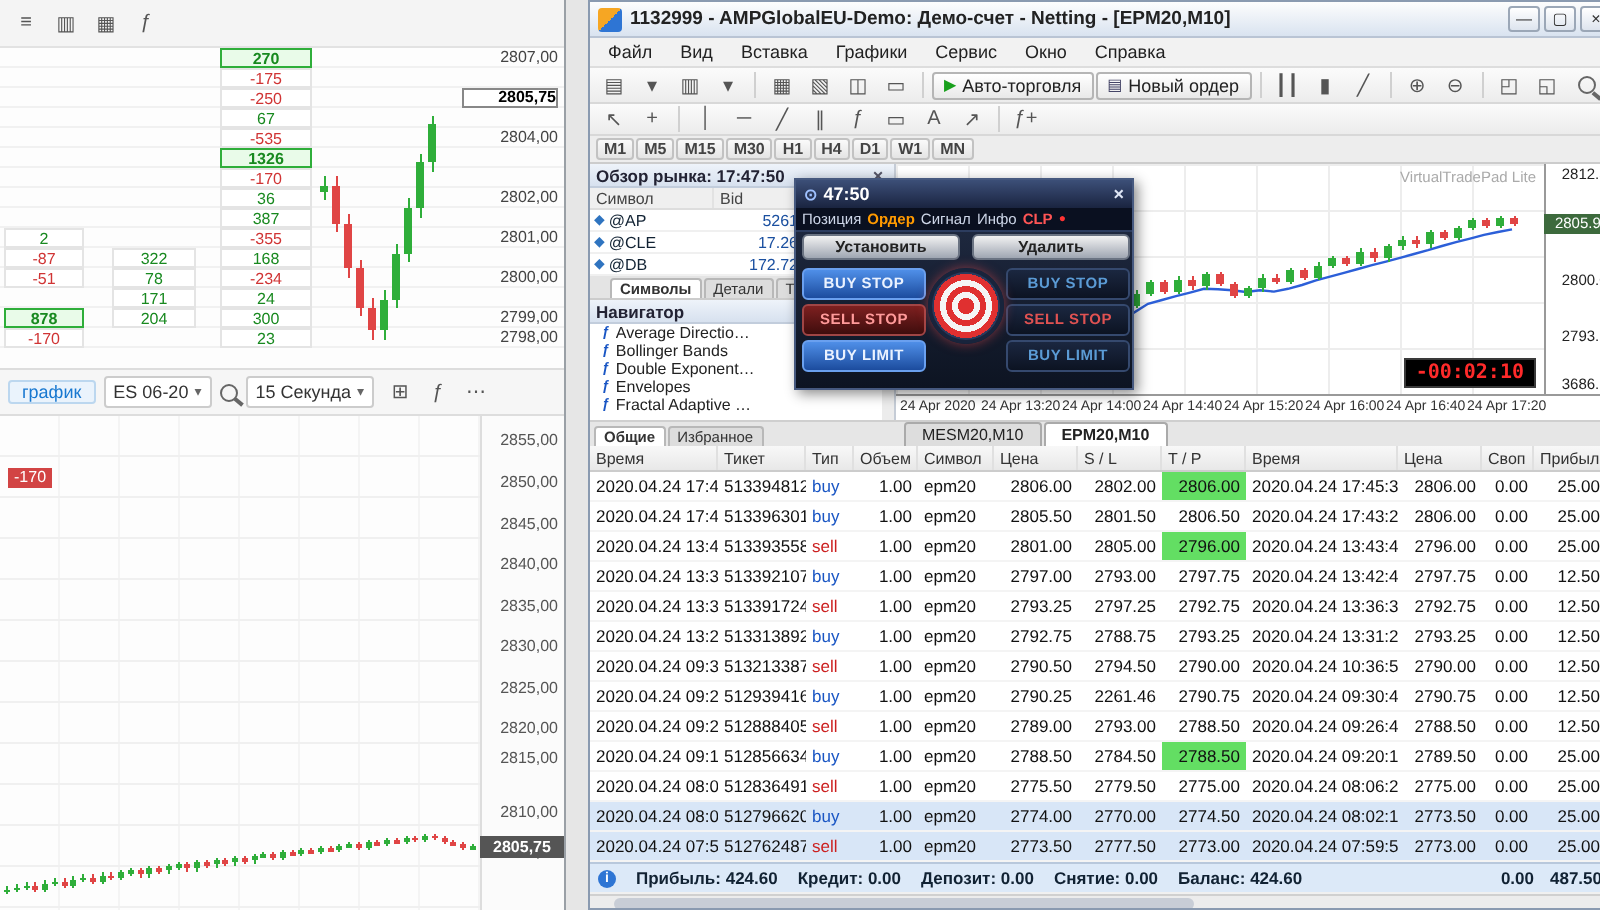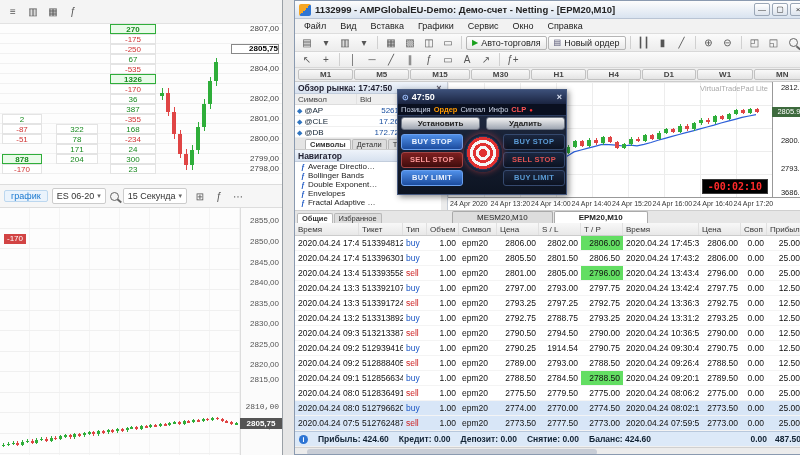--- a/index.html
+++ b/index.html
@@ -55,21 +55,21 @@
 .menubar{position:absolute;top:18px;left:0;right:0;height:15px;background:#f2f2f2;display:flex;align-items:center;padding:0 2px;border-bottom:1px solid #ddd;}
 .menu-item{font-size:9px;color:#222;padding:0 7px;line-height:15px;white-space:nowrap;}
 .tb{position:absolute;left:0;right:0;background:linear-gradient(#fbfbfb,#ececec);display:flex;align-items:center;padding:0 3px;border-bottom:1px solid #d8d8d8;gap:1px;}
 .tb1{top:33px;height:18px;}
 .tb2{top:51px;height:16px;}
 .tbtn{display:inline-flex;align-items:center;gap:3px;border:1px solid #b5b5b5;background:linear-gradient(#fff,#e9e9e9);border-radius:2px;font-size:9px;color:#222;padding:1px 5px;height:14px;white-space:nowrap;}
 .play{color:#18a01c;font-size:8px;}
 .no-ic{font-size:8px;color:#446;}
 .tb-right{margin-left:auto;display:flex;align-items:center;gap:3px;padding-right:2px;}
 .tfbar{position:absolute;top:67px;left:0;right:0;height:14px;background:#ededed;display:flex;align-items:center;gap:1px;padding:0 3px;border-bottom:1px solid #ccc;}
-.tf{font-size:8px;font-weight:bold;color:#444;border:1px solid #c2c2c2;background:linear-gradient(#fafafa,#e4e4e4);padding:0 21px;height:11px;line-height:9px;border-radius:2px;}
+.tf{font-size:8px;font-weight:bold;color:#444;border:1px solid #c2c2c2;background:linear-gradient(#fafafa,#e4e4e4);padding:0 3px;height:11px;line-height:9px;border-radius:2px;}
 .sidebar{position:absolute;top:81px;left:0;width:153px;height:128px;background:#f7f7f7;border-right:1px solid #c5ccd6;overflow:hidden;}
 .panel-hdr{height:12px;background:linear-gradient(#eef3fa,#d7e1ef);border-bottom:1px solid #c2cddc;display:flex;align-items:center;justify-content:space-between;padding:0 3px;font-size:8.5px;font-weight:bold;color:#223;white-space:nowrap;}
 .close-x{font-size:9px;color:#556;width:10px;text-align:center;}
 .mw-cols{display:grid;grid-template-columns:62px 46px 43px;height:11px;background:#efefef;border-bottom:1px solid #ddd;}
 .mwh{font-size:8px;color:#444;line-height:11px;padding-left:3px;border-right:1px solid #e2e2e2;overflow:hidden;}
 .mw-row{display:grid;grid-template-columns:62px 46px 43px;height:11px;border-bottom:1px solid #f0f0f0;background:#fff;}
 .mw-sym{display:flex;align-items:center;gap:2px;padding-left:2px;font-size:8px;color:#123;line-height:11px;}
 .mw-dia{color:#2f74c0;font-size:7px;}
 .mw-num{font-size:8px;color:#1b50a0;text-align:right;padding-right:4px;line-height:11px;}
 .mini-tabs{display:flex;align-items:flex-end;height:12px;background:#e4e4e4;border-bottom:1px solid #ccc;padding-left:10px;gap:1px;overflow:hidden;}
@@ -88,21 +88,21 @@
 .paxis{position:absolute;top:0;right:0;width:38px;bottom:0;border-left:1px solid #999;background:#fff;}
 .paxis span{position:absolute;right:2px;font-size:7.5px;color:#222;transform:translateY(-50%);}
 .ptag{position:absolute;right:0;width:38px;background:#3d6a3d;color:#fff;font-size:7.5px;text-align:center;line-height:10px;z-index:3;}
 .watermark{position:absolute;top:2px;right:42px;font-size:7.5px;color:#aaa;z-index:2;}
 .countdown{position:absolute;right:42px;bottom:3px;background:#000;border:1px solid #3a3a3a;color:#ff2a2a;font-family:"DejaVu Sans Mono",monospace;font-size:10px;font-weight:bold;padding:0 5px;line-height:13px;z-index:4;}
 .taxis{position:absolute;top:196px;left:153px;right:0;height:13px;background:#fff;border-top:1px solid #999;}
 .taxis span{position:absolute;top:2px;font-size:7px;color:#333;white-space:nowrap;}
 .tabsrow{position:absolute;top:209px;left:0;right:0;height:13px;background:#e6e6e6;border-top:1px solid #cfcfcf;display:flex;align-items:flex-end;}
 #left-tabs{width:153px;display:flex;align-items:flex-end;padding-left:2px;gap:1px;flex:0 0 auto;}
 #chart-tabs{display:flex;align-items:flex-end;padding-left:4px;gap:1px;}
-.ctab{font-size:8px;padding:0 24px;height:12px;line-height:12px;border:1px solid #aaa;border-bottom:none;background:#ddd;color:#222;border-radius:2px 2px 0 0;white-space:nowrap;}
+.ctab{font-size:8px;padding:0 8px;height:12px;line-height:12px;border:1px solid #aaa;border-bottom:none;background:#ddd;color:#222;border-radius:2px 2px 0 0;white-space:nowrap;}
 .ctab.active{background:#fff;font-weight:bold;}
 .term-head{position:absolute;top:222px;left:0;right:9px;height:13px;background:linear-gradient(#f8f8f8,#e8e8e8);border-bottom:1px solid #ccc;display:grid;grid-template-columns:64px 44px 24px 32px 38px 42px 42px 42px 76px 42px 26px 36px;}
 .th{font-size:8px;color:#333;line-height:13px;padding-left:3px;border-right:1px solid #e0e0e0;overflow:hidden;white-space:nowrap;}
 .term-rows{position:absolute;top:235px;left:0;right:9px;height:195px;background:#fff;overflow:hidden;}
 .trow{display:grid;grid-template-columns:64px 44px 24px 32px 38px 42px 42px 42px 76px 42px 26px 36px;height:15px;border-bottom:1px solid #f4f4f4;background:#fff;}
 .trow.sel{background:#d8e6f7;}
 .td{font-size:8.5px;line-height:14px;padding:0 3px;white-space:nowrap;overflow:hidden;color:#111;}
 .td.r{text-align:right;}
 .td.buy{color:#1a56c4;}
 .td.sell{color:#cc2020;}
@@ -359,21 +359,21 @@
       <div class="la-axis" id="la-axis">
           <span style="top: 12.35px;">2855,00</span>
           <span style="top: 32.9333px;">2850,00</span>
           <span style="top: 53.5167px;">2845,00</span>
           <span style="top: 74.1px;">2840,00</span>
           <span style="top: 94.6833px;">2835,00</span>
           <span style="top: 115.267px;">2830,00</span>
           <span style="top: 135.85px;">2825,00</span>
           <span style="top: 156.433px;">2820,00</span>
           <span style="top: 171px; margin-left: 21px;">2815,00</span>
-          <span style="top: 197.6px; font-family: Liberation Mono, monospace;">2810,00</span>
+          <span style="top: 197.6px;">2810,00</span>
           <span style="top: 218.183px;">2805,00</span>
         </div>
       <div class="la-tag" id="la-tag" style="top: 210.096px;">2805,75</div>
       <div class="la-stray">-170</div>
     </div>
   </div>
 
   <div class="mt5">
     <div class="titlebar">
       <span class="app-icon"></span>
@@ -797,21 +797,21 @@
           <span class="td r">0.00</span>
           <span class="td r">12.50</span>
         </div>
         <div class="trow">
           <span class="td">2020.04.24 09:28:03</span>
           <span class="td">5129394166</span>
           <span class="td buy">buy</span>
           <span class="td r">1.00</span>
           <span class="td">epm20</span>
           <span class="td r">2790.25</span>
-          <span class="td r">1914.54</span>
+          <span class="td r">2261.46</span>
           <span class="td r">2790.75</span>
           <span class="td">2020.04.24 09:30:41</span>
           <span class="td r">2790.75</span>
           <span class="td r">0.00</span>
           <span class="td r">12.50</span>
         </div>
         <div class="trow">
           <span class="td">2020.04.24 09:22:17</span>
           <span class="td">5128884053</span>
           <span class="td sell">sell</span>

